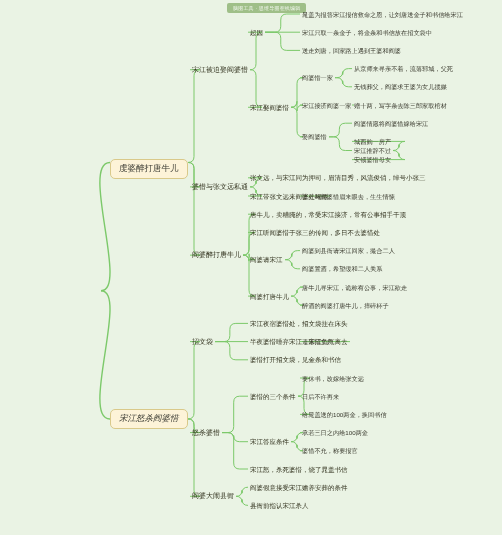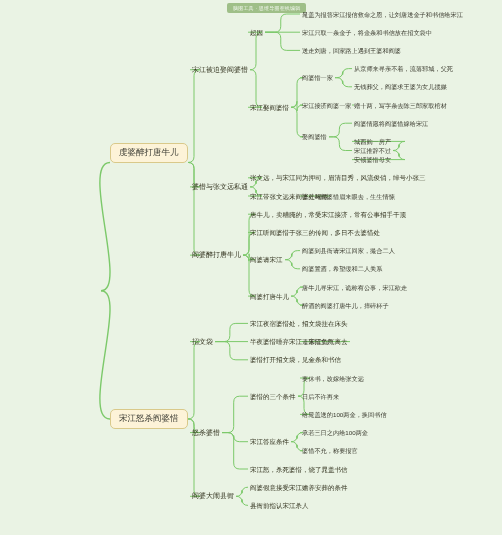--- a/index.html
+++ b/index.html
@@ -112,21 +112,21 @@
       <path d="M298,396.1999999999999 H298 Q304,396.1999999999999 304,402.1999999999999 V408.39999999999986 Q304,414.39999999999986 310,414.39999999999986 H300" fill="none" stroke="#7cc96a" stroke-width="1"></path>
       <path d="M222,432.59999999999985 H227.7 Q233.7,432.59999999999985 233.7,438.59999999999985 V435.6999999999998 Q233.7,441.6999999999998 239.7,441.6999999999998 H248" fill="none" stroke="#7cc96a" stroke-width="1"></path>
       <path d="M291,441.6999999999998 H291 Q297,441.6999999999998 297,435.6999999999998 V438.59999999999985 Q297,432.59999999999985 303,432.59999999999985 H300" fill="none" stroke="#7cc96a" stroke-width="1"></path>
       <path d="M291,441.6999999999998 H291 Q297,441.6999999999998 297,447.6999999999998 V444.79999999999984 Q297,450.79999999999984 303,450.79999999999984 H300" fill="none" stroke="#7cc96a" stroke-width="1"></path>
       <path d="M222,432.59999999999985 H227.7 Q233.7,432.59999999999985 233.7,438.59999999999985 V462.99999999999983 Q233.7,468.99999999999983 239.7,468.99999999999983 H248" fill="none" stroke="#7cc96a" stroke-width="1"></path>
       <path d="M188,418.9499999999999 H188 Q194,418.9499999999999 194,424.9499999999999 V490.29999999999984 Q194,496.29999999999984 200,496.29999999999984 H190" fill="none" stroke="#7cc96a" stroke-width="1"></path>
       <path d="M236,496.29999999999984 H236 Q242,496.29999999999984 242,490.29999999999984 V493.1999999999998 Q242,487.1999999999998 248,487.1999999999998 H248" fill="none" stroke="#7cc96a" stroke-width="1"></path>
       <path d="M236,496.29999999999984 H236 Q242,496.29999999999984 242,502.29999999999984 V499.3999999999998 Q242,505.3999999999998 248,505.3999999999998 H248" fill="none" stroke="#7cc96a" stroke-width="1"></path>
     </svg>
   <div class="badge">脑图工具 · 思维导图在线编辑</div>
-    <div class="node n-l1" style="left: 110px; top: 143px;">虔婆醉打唐牛儿</div>
+    <div class="node n-l1" style="left: 110px; top: 159px;">虔婆醉打唐牛儿</div>
     <div class="node n-l2" style="left: 190px; top: 64.7375px;">宋江被迫娶阎婆惜</div>
     <div class="node n-l3" style="left: 248px; top: 27.7px;">起因</div>
     <div class="node n-l4" style="left: 300px; top: 9.5px;">晁盖为报答宋江报信救命之恩，让刘唐送金子和书信给宋江</div>
     <div class="node n-l4" style="left: 300px; top: 27.7px;">宋江只取一条金子，将金条和书信放在招文袋中</div>
     <div class="node n-l4" style="left: 300px; top: 45.9px;">送走刘唐，回家路上遇到王婆和阎婆</div>
     <div class="node n-l3" style="left: 248px; top: 102.775px;">宋江娶阎婆惜</div>
     <div class="node n-l4" style="left: 300px; top: 73.2px;">阎婆惜一家</div>
     <div class="node n-l4" style="left: 352px; top: 64.1px;">从京师来寻亲不着，流落郓城，父死</div>
     <div class="node n-l4" style="left: 352px; top: 82.3px;">无钱葬父，阎婆求王婆为女儿揽媒</div>
     <div class="node n-l4" style="left: 300px; top: 100.5px;">宋江接济阎婆一家</div>
@@ -142,21 +142,21 @@
     <div class="node n-l4" style="left: 300px; top: 191.5px;">张三与阎婆惜眉来眼去，生生情愫</div>
     <div class="node n-l2" style="left: 190px; top: 250.15px;">阎婆醉打唐牛儿</div>
     <div class="node n-l3" style="left: 248px; top: 209.7px;">唐牛儿，卖糟腌的，常受宋江接济，常有公事招手干顶</div>
     <div class="node n-l3" style="left: 248px; top: 227.9px;">宋江听闻婆惜于张三的传闻，多日不去婆惜处</div>
     <div class="node n-l3" style="left: 248px; top: 255.2px;">阎婆请宋江</div>
     <div class="node n-l4" style="left: 300px; top: 246.1px;">阎婆到县衙请宋江回家，撮合二人</div>
     <div class="node n-l4" style="left: 300px; top: 264.3px;">阎婆置酒，希望缓和二人关系</div>
     <div class="node n-l3" style="left: 248px; top: 291.6px;">阎婆打唐牛儿</div>
     <div class="node n-l4" style="left: 300px; top: 282.5px;">唐牛儿寻宋江，诡称有公事，宋江欲走</div>
     <div class="node n-l4" style="left: 300px; top: 300.7px;">醉酒的阎婆打唐牛儿，摔碎杯子</div>
-    <div class="node n-l1" style="left: 110px; top: 408.95px;">宋江怒杀阎婆惜</div>
+    <div class="node n-l1" style="left: 110px; top: 408.95px; font-style: italic;">宋江怒杀阎婆惜</div>
     <div class="node n-l2" style="left: 190px; top: 336.6px;">招文袋</div>
     <div class="node n-l3" style="left: 248px; top: 318.9px;">宋江夜宿婆惜处，招文袋挂在床头</div>
     <div class="node n-l3" style="left: 248px; top: 337.1px;">半夜婆惜唾弃宋江，宋江负气离去</div>
     <div class="node n-l4" style="left: 300px; top: 337.1px;">遗落招文袋</div>
     <div class="node n-l3" style="left: 248px; top: 355.3px;">婆惜打开招文袋，见金条和书信</div>
     <div class="node n-l2" style="left: 190px; top: 427.6px;">怒杀婆惜</div>
     <div class="node n-l3" style="left: 248px; top: 391.7px;">婆惜的三个条件</div>
     <div class="node n-l4" style="left: 300px; top: 373.5px;">要休书，改嫁给张文远</div>
     <div class="node n-l4" style="left: 300px; top: 391.7px;">日后不许再来</div>
     <div class="node n-l4" style="left: 300px; top: 409.9px;">给晁盖送的100两金，换回书信</div>

